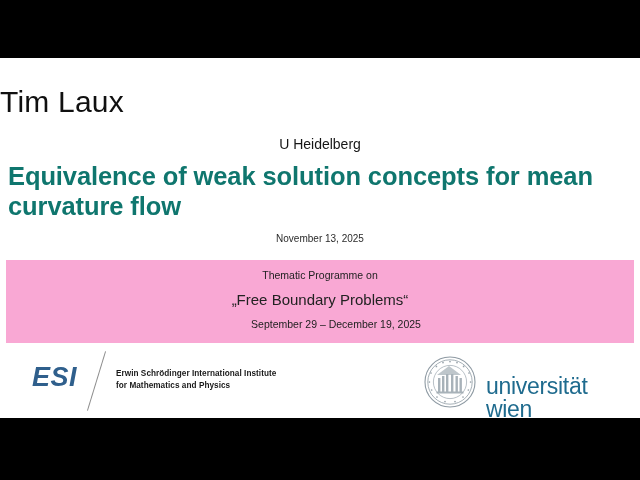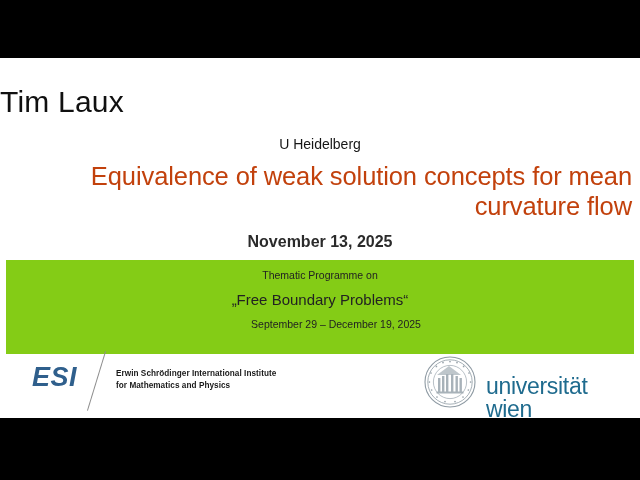--- a/index.html
+++ b/index.html
@@ -63,45 +63,45 @@
     font-size: 14px;
     font-weight: 400;
     color: #161616;
   }
 
   
   .talk-title {
     position: absolute;
     left: 8px; top: 104px;
     width: 624px;
-    text-align: right;
+    text-align: left;
     font-size: 25.5px;
-    font-weight: 400;
-    color: #c2410c;
+    font-weight: 700;
+    color: #0f766e;
     line-height: 1.16;
     letter-spacing: -0.1px;
   }
   .talk-date {
     position: absolute;
     left: 0; top: 175px;
     width: 640px;
     text-align: center;
-    font-size: 16px;
-    font-weight: 700;
+    font-size: 10px;
+    font-weight: 400;
     color: #2b2b2b;
   }
 
   
   .programme-banner {
     position: absolute;
     left: 6px;
     top: 202px;
     width: 628px;
-    height: 94px;
-    background: #84cc16;
+    height: 83px;
+    background: #f9a8d4;
   }
   .banner-line {
     position: absolute;
     left: 0;
     width: 628px;
     text-align: center;
     color: #222222;
   }
   .banner-line.l1 { top: 9px;  font-size: 10.5px; }
   .banner-line.l2 { top: 31px; font-size: 15px; }

